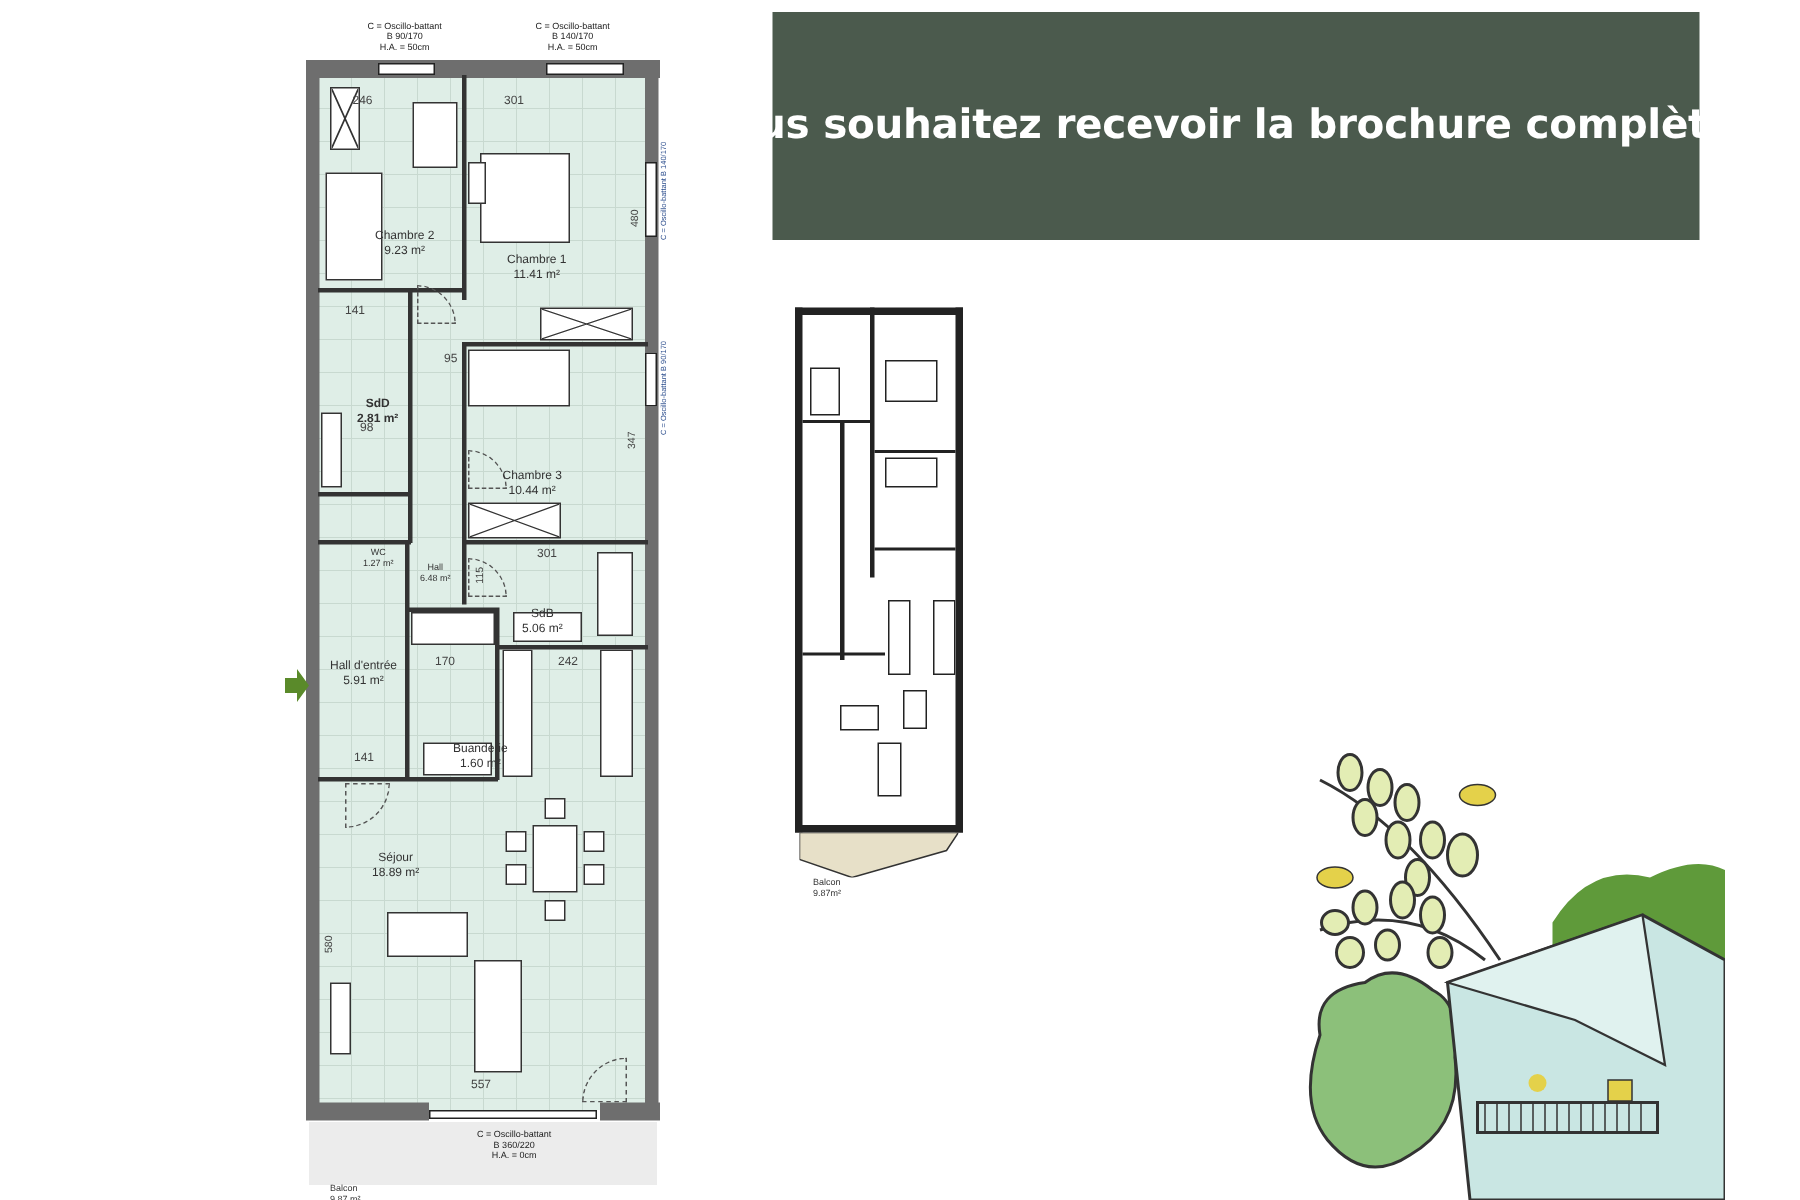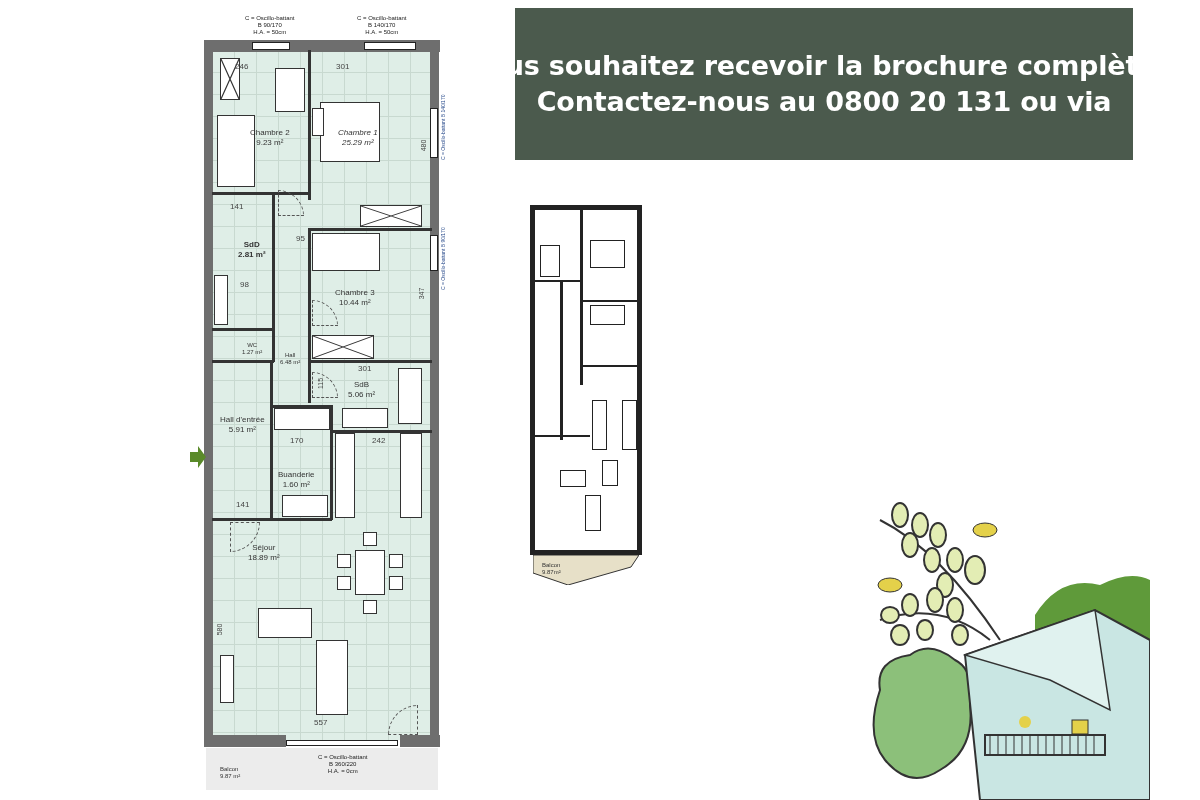--- a/index.html
+++ b/index.html
@@ -6,21 +6,21 @@
   body{width:1200px;height:800px;background:#ffffff;position:relative;overflow:hidden;font-family:"Liberation Sans",sans-serif;}
   .abs{position:absolute;}
   
   .banner{left:515px;top:8px;width:618px;height:152px;background:#4b5a4d;display:flex;flex-direction:column;align-items:center;justify-content:center;}
   .banner span{color:#fff;font-family:"DejaVu Sans",sans-serif;font-weight:bold;font-size:27px;line-height:36px;white-space:nowrap;letter-spacing:-0.2px;}
   
   .plan{left:190px;top:0;width:260px;height:800px;}
   .wall{position:absolute;background:#6e6e6e;}
   .room{position:absolute;background:#dfeee7;}
   .grid{background-image:linear-gradient(#c8d9d0 1px,transparent 1px),linear-gradient(90deg,#c8d9d0 1px,transparent 1px);background-size:22px 22px;}
-  .lbl{position:absolute;font-size:8px;color:#333;text-align:center;line-height:10px;white-space:nowrap;}
+  .lbl{position:absolute;font-size:8px;color:#333;text-align:center;line-height:10px;white-space:nowrap;margin-top:24px;}
   .dim{position:absolute;font-size:8px;color:#444;white-space:nowrap;}
   .vdim{position:absolute;font-size:7px;color:#444;transform:rotate(-90deg);transform-origin:center;white-space:nowrap;}
   .note{position:absolute;font-size:6px;color:#222;text-align:center;line-height:7px;white-space:nowrap;}
   .vnote{position:absolute;font-size:5px;color:#2a4c8c;transform:rotate(-90deg);transform-origin:left top;white-space:nowrap;line-height:6px;}
   .furn{position:absolute;border:1.5px solid #333;background:#fff;box-sizing:border-box;}
   .xbox{position:absolute;border:1.5px solid #333;background:#fff;box-sizing:border-box;overflow:hidden;}
   .xbox svg{width:100%;height:100%;display:block;}
   .ipart{position:absolute;background:#333;}
   .win{position:absolute;background:#fff;border:1.5px solid #222;box-sizing:border-box;}
   .door{position:absolute;border:1px dashed #555;border-radius:0 100% 0 0;box-sizing:border-box;}
@@ -28,21 +28,20 @@
   .mini{left:530px;top:205px;width:115px;height:380px;}
   .mwall{position:absolute;background:#222;}
   .mf{position:absolute;border:1px solid #222;background:#fff;box-sizing:border-box;}
   .illus{left:860px;top:490px;width:290px;height:310px;}
 </style>
 </head>
 <body>
 
 <div class="abs banner">
   <span>Vous souhaitez recevoir la brochure complète ?</span>
-  <span>Contactez-nous au 0800 20 131 ou via</span>
 </div>
 
 <div class="abs plan">
 
   <div class="note" style="left:55px;top:15px;">
     <div>C = Oscillo-battant</div>
       <div>B 90/170</div>
       <div>H.A. = 50cm</div>
   </div>
   <div class="note" style="left:167px;top:15px;">
@@ -128,23 +127,23 @@
   <div class="door" style="left:198px;top:705px;width:30px;height:30px;border-radius:100% 0 0 0;"></div>
 
   <svg class="abs" style="left:0px;top:446px;" width="16" height="22">
       <path d="M0 6H8V0L16 11L8 22V16H0Z" fill="#5a8a2a"></path>
     </svg>
 
   <div class="lbl" style="left:60px;top:128px;">
       <div>Chambre 2</div>
       <div>9.23 m²</div>
     </div>
-  <div class="lbl" style="left:148px;top:128px;font-style:italic;">
+  <div class="lbl" style="left:148px;top:144px;">
       <div>Chambre 1</div>
-      <div>25.29 m²</div>
+      <div>11.41 m²</div>
     </div>
   <div class="lbl" style="left:48px;top:240px;font-weight:bold;">
       <div>SdD</div>
       <div>2.81 m²</div>
     </div>
   <div class="lbl" style="left:145px;top:288px;">
       <div>Chambre 3</div>
       <div>10.44 m²</div>
     </div>
   <div class="lbl" style="left:52px;top:342px;font-size:6px;line-height:7px;">
@@ -156,21 +155,21 @@
       <div>6.48 m²</div>
     </div>
   <div class="lbl" style="left:158px;top:380px;">
       <div>SdB</div>
       <div>5.06 m²</div>
     </div>
   <div class="lbl" style="left:30px;top:415px;">
       <div>Hall d'entrée</div>
       <div>5.91 m²</div>
     </div>
-  <div class="lbl" style="left:88px;top:470px;">
+  <div class="lbl" style="left:112px;top:470px;">
       <div>Buanderie</div>
       <div>1.60 m²</div>
     </div>
   <div class="lbl" style="left:58px;top:543px;">
       <div>Séjour</div>
       <div>18.89 m²</div>
     </div>
 
   <div class="dim" style="left:45px;top:62px;text-align:center;">246</div>
   <div class="dim" style="left:146px;top:62px;">301</div>

